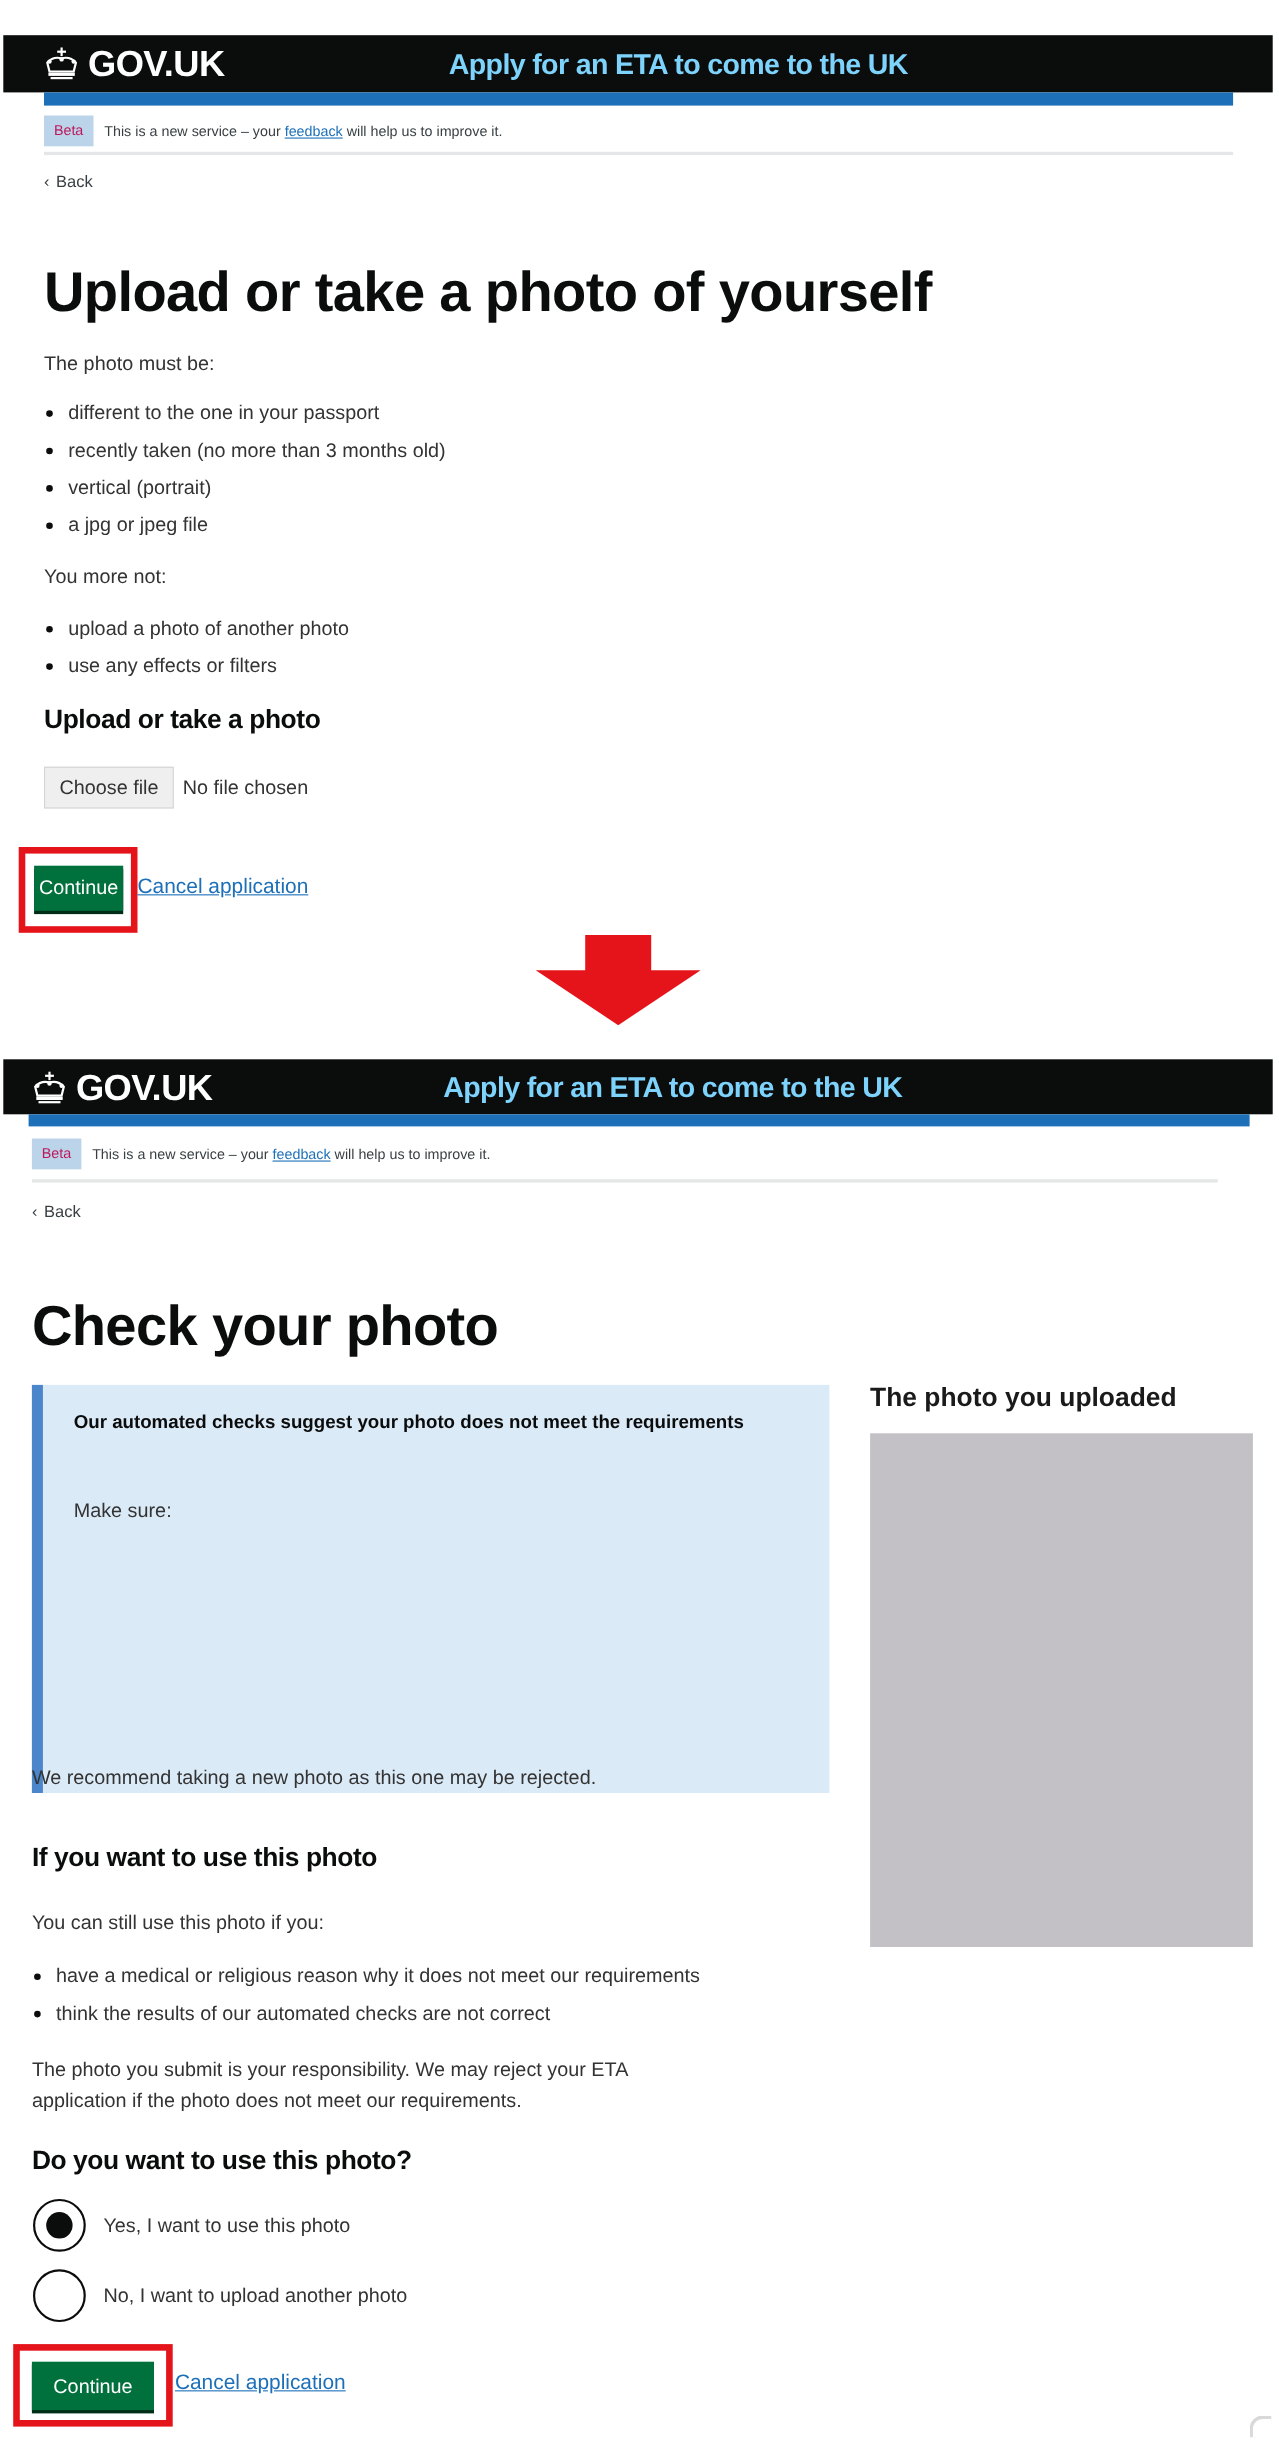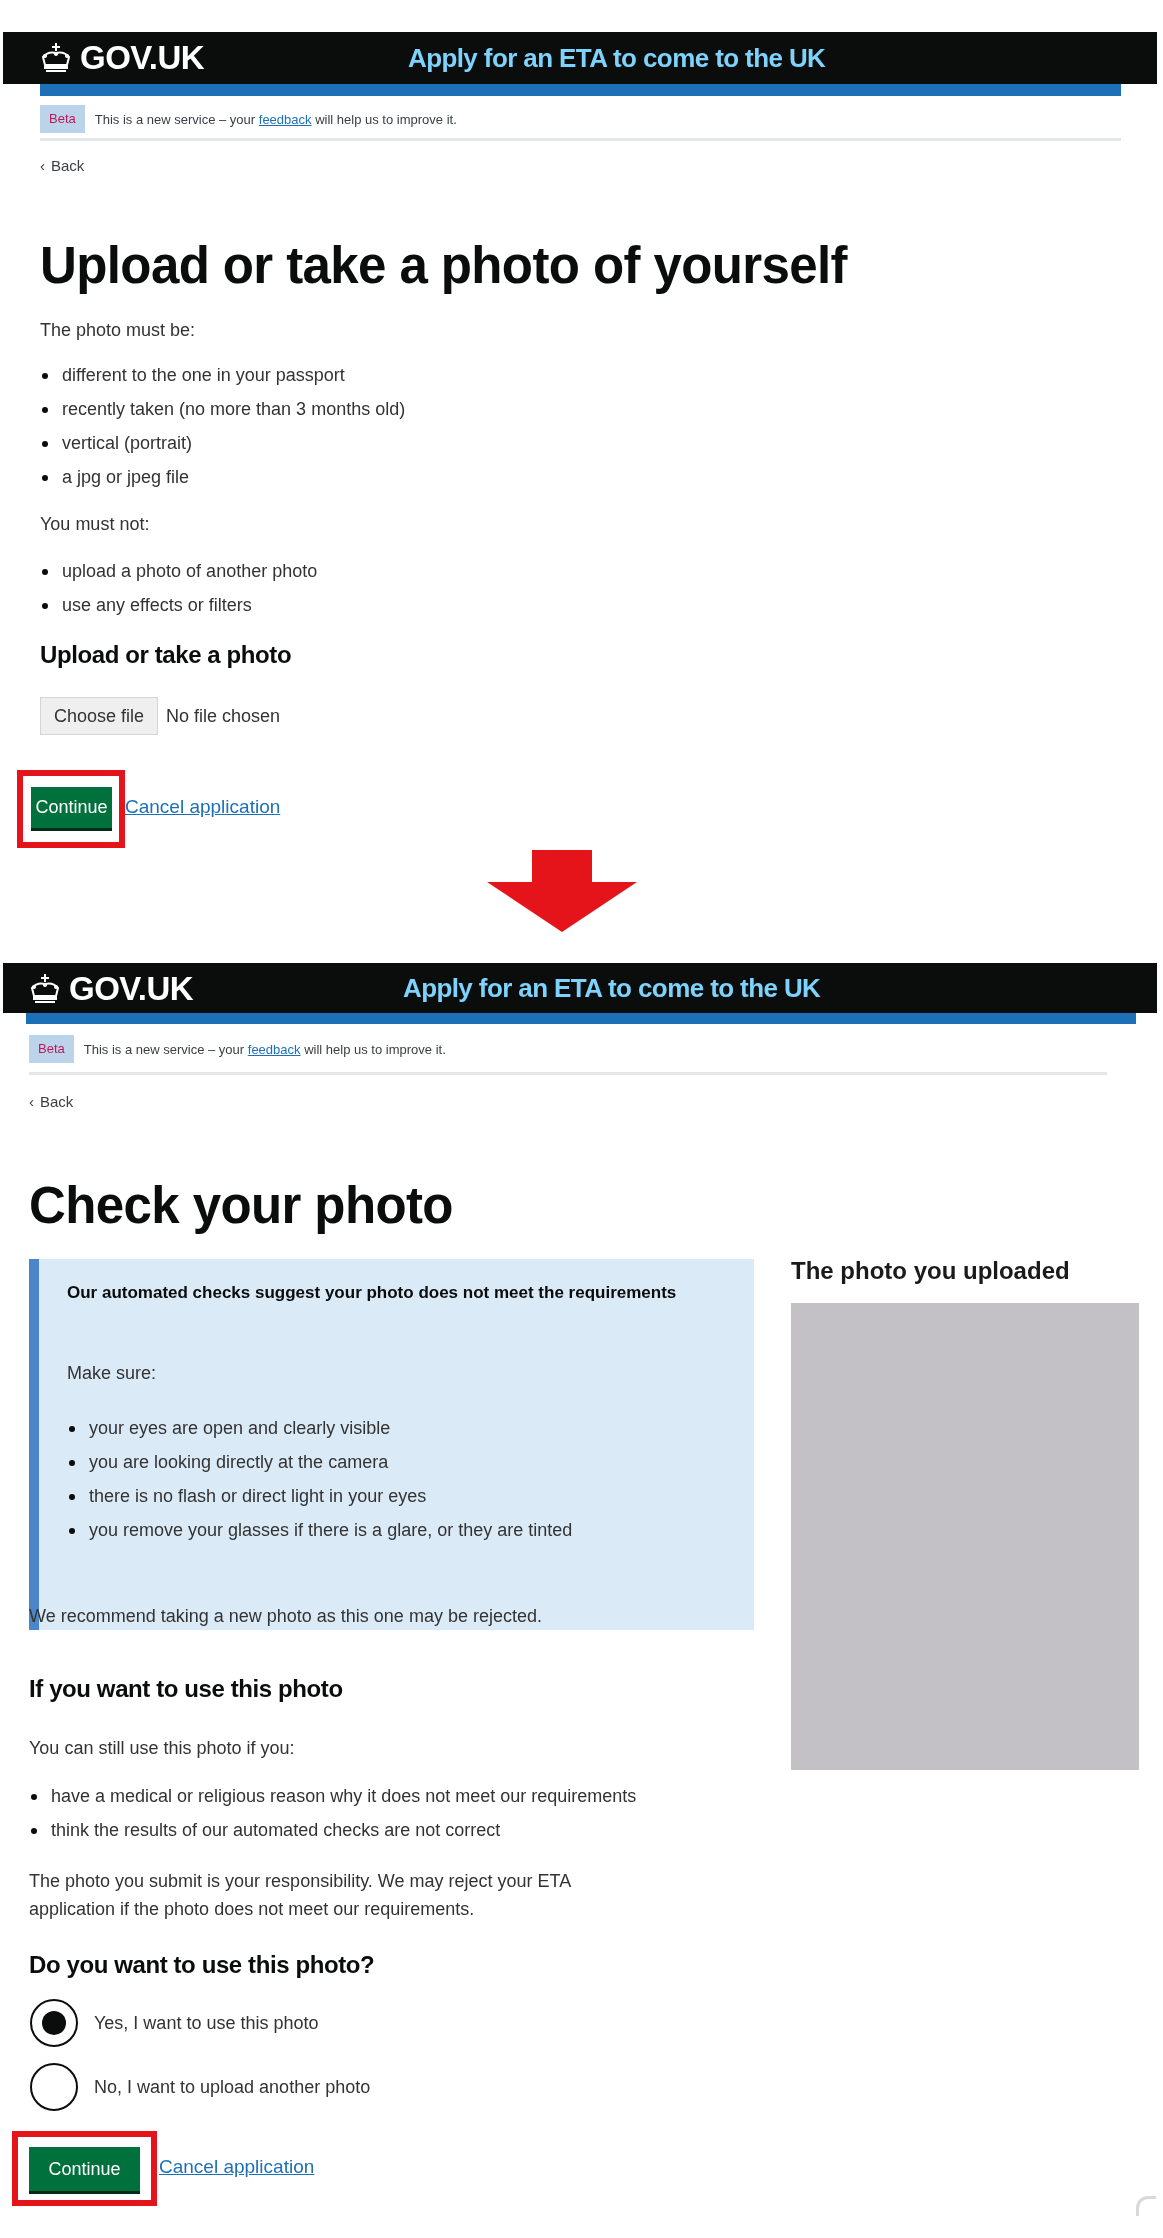--- a/index.html
+++ b/index.html
@@ -99,21 +99,21 @@
   <h1 style="left:40px; top:236px;">Upload or take a photo of yourself</h1>
 
   <p class="body-text" style="left:40px; top:318px;">The photo must be:</p>
   <ul class="bullets" style="left:40px; top:363px;">
     <li>different to the one in your passport</li>
     <li>recently taken (no more than 3 months old)</li>
     <li>vertical (portrait)</li>
     <li>a jpg or jpeg file</li>
   </ul>
 
-  <p class="body-text" style="left:40px; top:512px;">You must not:</p>
+  <p class="body-text" style="left:40px; top:512px;">You more not:</p>
   <ul class="bullets" style="left:40px; top:559px;">
     <li>upload a photo of another photo</li>
     <li>use any effects or filters</li>
   </ul>
 
   <h2 style="left:40px; top:641px;">Upload or take a photo</h2>
 
   <div class="file-input">
     <span class="choose-btn">Choose file</span>
     <span class="no-file">No file chosen</span>
@@ -157,26 +157,20 @@
 
   <a class="back" style="left:29px; top:1093px;">
     <span class="chev">‹</span><span class="lbl">Back</span>
   </a>
 
   <h1 style="left:29px; top:1176px;">Check your photo</h1>
 
   <div class="inset">
     <p class="inset-title">Our automated checks suggest your photo does not meet the requirements</p>
     <p class="inset-make">Make sure:</p>
-    <ul class="bullets">
-      <li>your eyes are open and clearly visible</li>
-      <li>you are looking directly at the camera</li>
-      <li>there is no flash or direct light in your eyes</li>
-      <li>you remove your glasses if there is a glare, or they are tinted</li>
-    </ul>
   </div>
 
   <p class="photo-label">The photo you uploaded</p>
   <div class="photo-box"></div>
 
   <p class="body-text" style="left:29px; top:1604px;">We recommend taking a new photo as this one may be rejected.</p>
 
   <h2 style="left:29px; top:1675px;">If you want to use this photo</h2>
   <p class="body-text" style="left:29px; top:1736px;">You can still use this photo if you:</p>
   <ul class="bullets" style="left:29px; top:1784px;">

